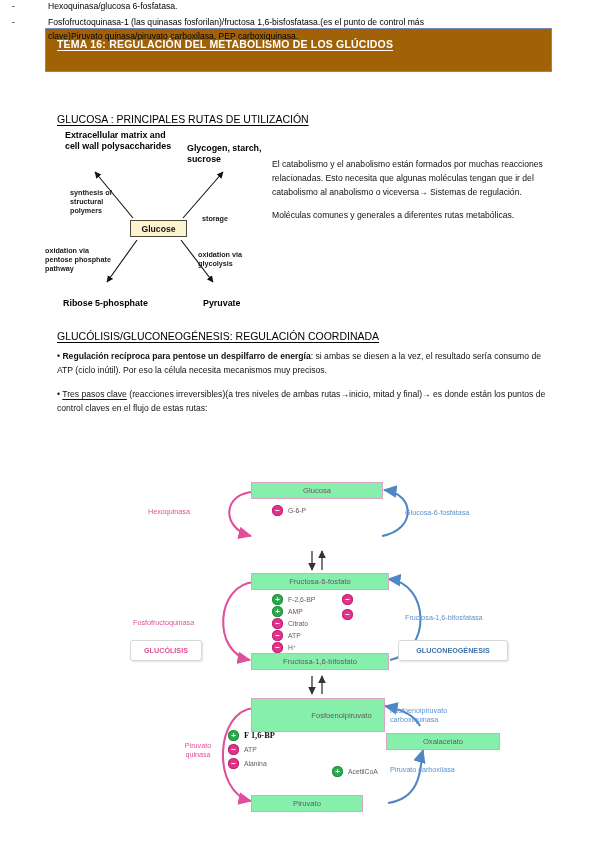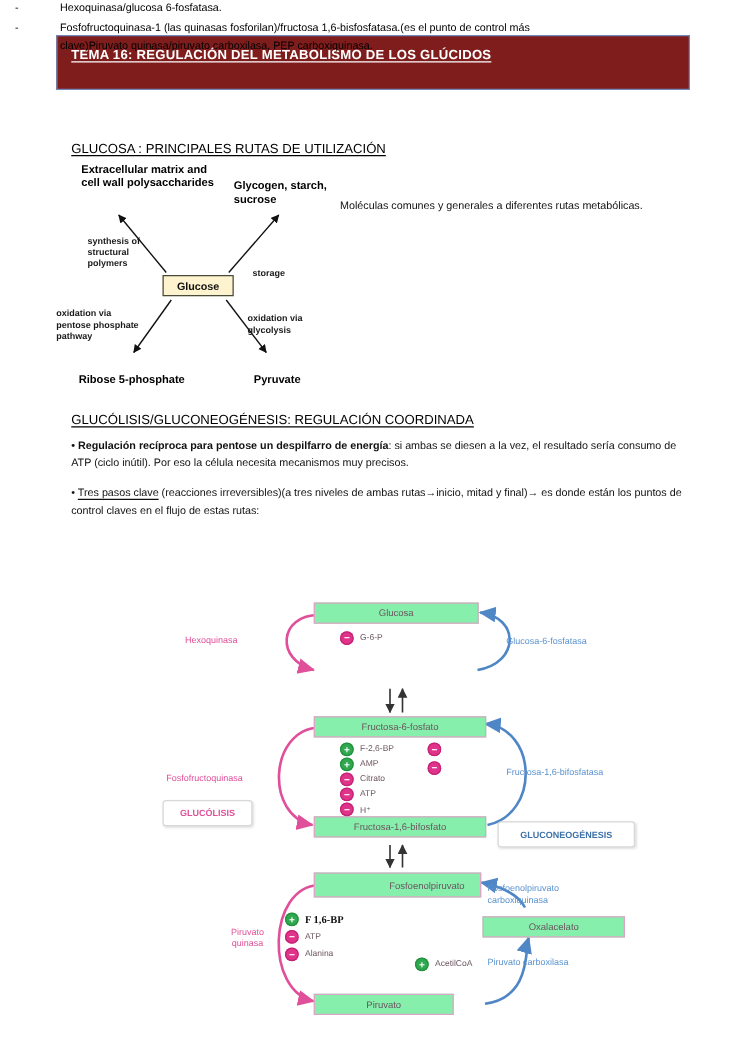--- a/index.html
+++ b/index.html
@@ -1,21 +1,21 @@
 <!DOCTYPE html>
 <html><head>
 <meta charset="utf-8">
 <style>
   html,body{margin:0;padding:0;background:#ffffff;}
   body{width:599px;height:848px;position:relative;overflow:hidden;
        font-family:"Liberation Sans","DejaVu Sans",sans-serif;color:#000;}
 
   
   .title-banner{position:absolute;left:45px;top:28px;width:507px;height:44px;
-    background:#7f1d1d;border:1px solid #7089b8;box-sizing:border-box;}
+    background:#a16207;border:1px solid #7089b8;box-sizing:border-box;}
   .title-banner span{position:absolute;left:11px;top:9px;color:#ffffff;
     font-size:10.5px;font-weight:bold;letter-spacing:.2px;
     text-decoration:underline;text-underline-offset:2px;}
 
   
   .heading{position:absolute;font-size:10.5px;color:#000;
     text-decoration:underline;text-underline-offset:2px;white-space:nowrap;}
   #h-glucosa{left:57px;top:113px;}
   #h-gluco{left:57px;top:330px;}
 
@@ -48,21 +48,21 @@
     box-sizing:border-box;font-size:7.6px;color:#6b5560;text-align:center;
     display:flex;align-items:center;justify-content:center;}
   .enz{position:absolute;font-size:7.2px;line-height:1.3;}
   .enz.pink{color:#e0509a;}
   .enz.blue{color:#5b93cf;}
   .routebox{position:absolute;background:#ffffff;border:1px solid #d8d8d8;
     border-radius:3px;box-sizing:border-box;font-size:7.2px;font-weight:bold;
     display:flex;align-items:center;justify-content:center;
     box-shadow:1px 1px 2px rgba(0,0,0,.12);}
   .routebox.pink{color:#e0509a;}
-  .routebox.blue{color:#3f72a8;margin-top:17px;}
+  .routebox.blue{color:#3f72a8;}
   .eff{position:absolute;display:flex;align-items:center;gap:5px;}
   .dot{width:11px;height:11px;border-radius:50%;display:flex;
     align-items:center;justify-content:center;color:#fff;
     font-size:8px;font-weight:bold;line-height:1;flex:none;}
   .dot.plus{background:#2fa84f;box-shadow:inset 0 0 0 1px #23903f;}
   .dot.minus{background:#e0348a;box-shadow:inset 0 0 0 1px #c32375;}
   .eff .t{font-size:6.8px;color:#6b5560;white-space:nowrap;}
   .eff .t.strong{font-size:8.4px;font-weight:bold;color:#111;
     font-family:"Liberation Serif","DejaVu Serif",serif;}
 </style>
@@ -95,20 +95,21 @@
 
   <div class="lbl small" style="left:25px;top:58px;width:55px;">synthesis of structural polymers</div>
   <div class="lbl small" style="left:157px;top:84px;width:50px;">storage</div>
   <div class="lbl small" style="left:0px;top:116px;width:72px;">oxidation via pentose phosphate pathway</div>
   <div class="lbl small" style="left:153px;top:120px;width:62px;">oxidation via glycolysis</div>
 
   <div class="glucose-box">Glucose</div>
 </div>
 
 <div class="para" id="p-right">
+  <p>El catabolismo y el anabolismo están formados por muchas reacciones relacionadas. Esto necesita que algunas moléculas tengan que ir del catabolismo al anabolismo o viceversa→ Sistemas de regulación.</p>
   <p>Moléculas comunes y generales a diferentes rutas metabólicas.</p>
 </div>
 
 <div class="heading" id="h-gluco">GLUCÓLISIS/GLUCONEOGÉNESIS: REGULACIÓN COORDINADA</div>
 
 <div class="para" id="p-bullets">
   <p><span class="bold">• Regulación recíproca para pentose un despilfarro de energía</span><span>: si ambas se diesen a la vez, el resultado sería consumo de ATP (ciclo inútil). Por eso la célula necesita mecanismos muy precisos.</span></p>
   <p><span>• </span><span class="uline">Tres pasos clave</span><span> (reacciones irreversibles)(a tres niveles de ambas rutas→inicio, mitad y final)→ es donde están los puntos de control claves en el flujo de estas rutas:</span></p>
 </div>
 
@@ -154,21 +155,21 @@
     <path d="M135,230 C94,232 92,315 131,323" fill="none" stroke="#e0509a" stroke-width="2.1" marker-end="url(#pk)"></path>
 
     <path d="M268,325 C305,320 300,282 303,272" fill="none" stroke="#4f86c6" stroke-width="2.1" marker-end="url(#bl)"></path>
 
     <path d="M300,248 C296,240 285,232 265,228" fill="none" stroke="#4f86c6" stroke-width="2.1" marker-end="url(#bl)"></path>
   </svg>
 
   <div class="met" style="left:131px;top:4px;width:132px;height:17px;">Glucosa</div>
   <div class="met" style="left:131px;top:95px;width:138px;height:17px;">Fructosa-6-fosfato</div>
   <div class="met" style="left:131px;top:175px;width:138px;height:17px;">Fructosa-1,6-bifosfato</div>
-  <div class="met" style="left:131px;top:220px;width:134px;height:20px;padding-left:47px;">Fosfoenolpiruvato</div>
+  <div class="met" style="left:131px;top:220px;width:134px;height:34px;padding-left:47px;">Fosfoenolpiruvato</div>
   <div class="met" style="left:266px;top:255px;width:114px;height:17px;">Oxalacelato</div>
   <div class="met" style="left:131px;top:317px;width:112px;height:17px;">Piruvato</div>
 
   <div class="enz pink" style="left:28px;top:29px;width:78px;">Hexoquinasa</div>
   <div class="enz pink" style="left:13px;top:140px;width:90px;">Fosfofructoquinasa</div>
   <div class="enz pink" style="left:55px;top:263px;width:46px;text-align:center;">Piruvato quinasa</div>
 
   <div class="enz blue" style="left:285px;top:30px;width:110px;">Glucosa-6-fosfatasa</div>
   <div class="enz blue" style="left:285px;top:135px;width:112px;">Fructosa-1,6-bifosfatasa</div>
   <div class="enz blue" style="left:270px;top:228px;width:95px;">Fosfoenolpiruvato carboxiquinasa</div>

